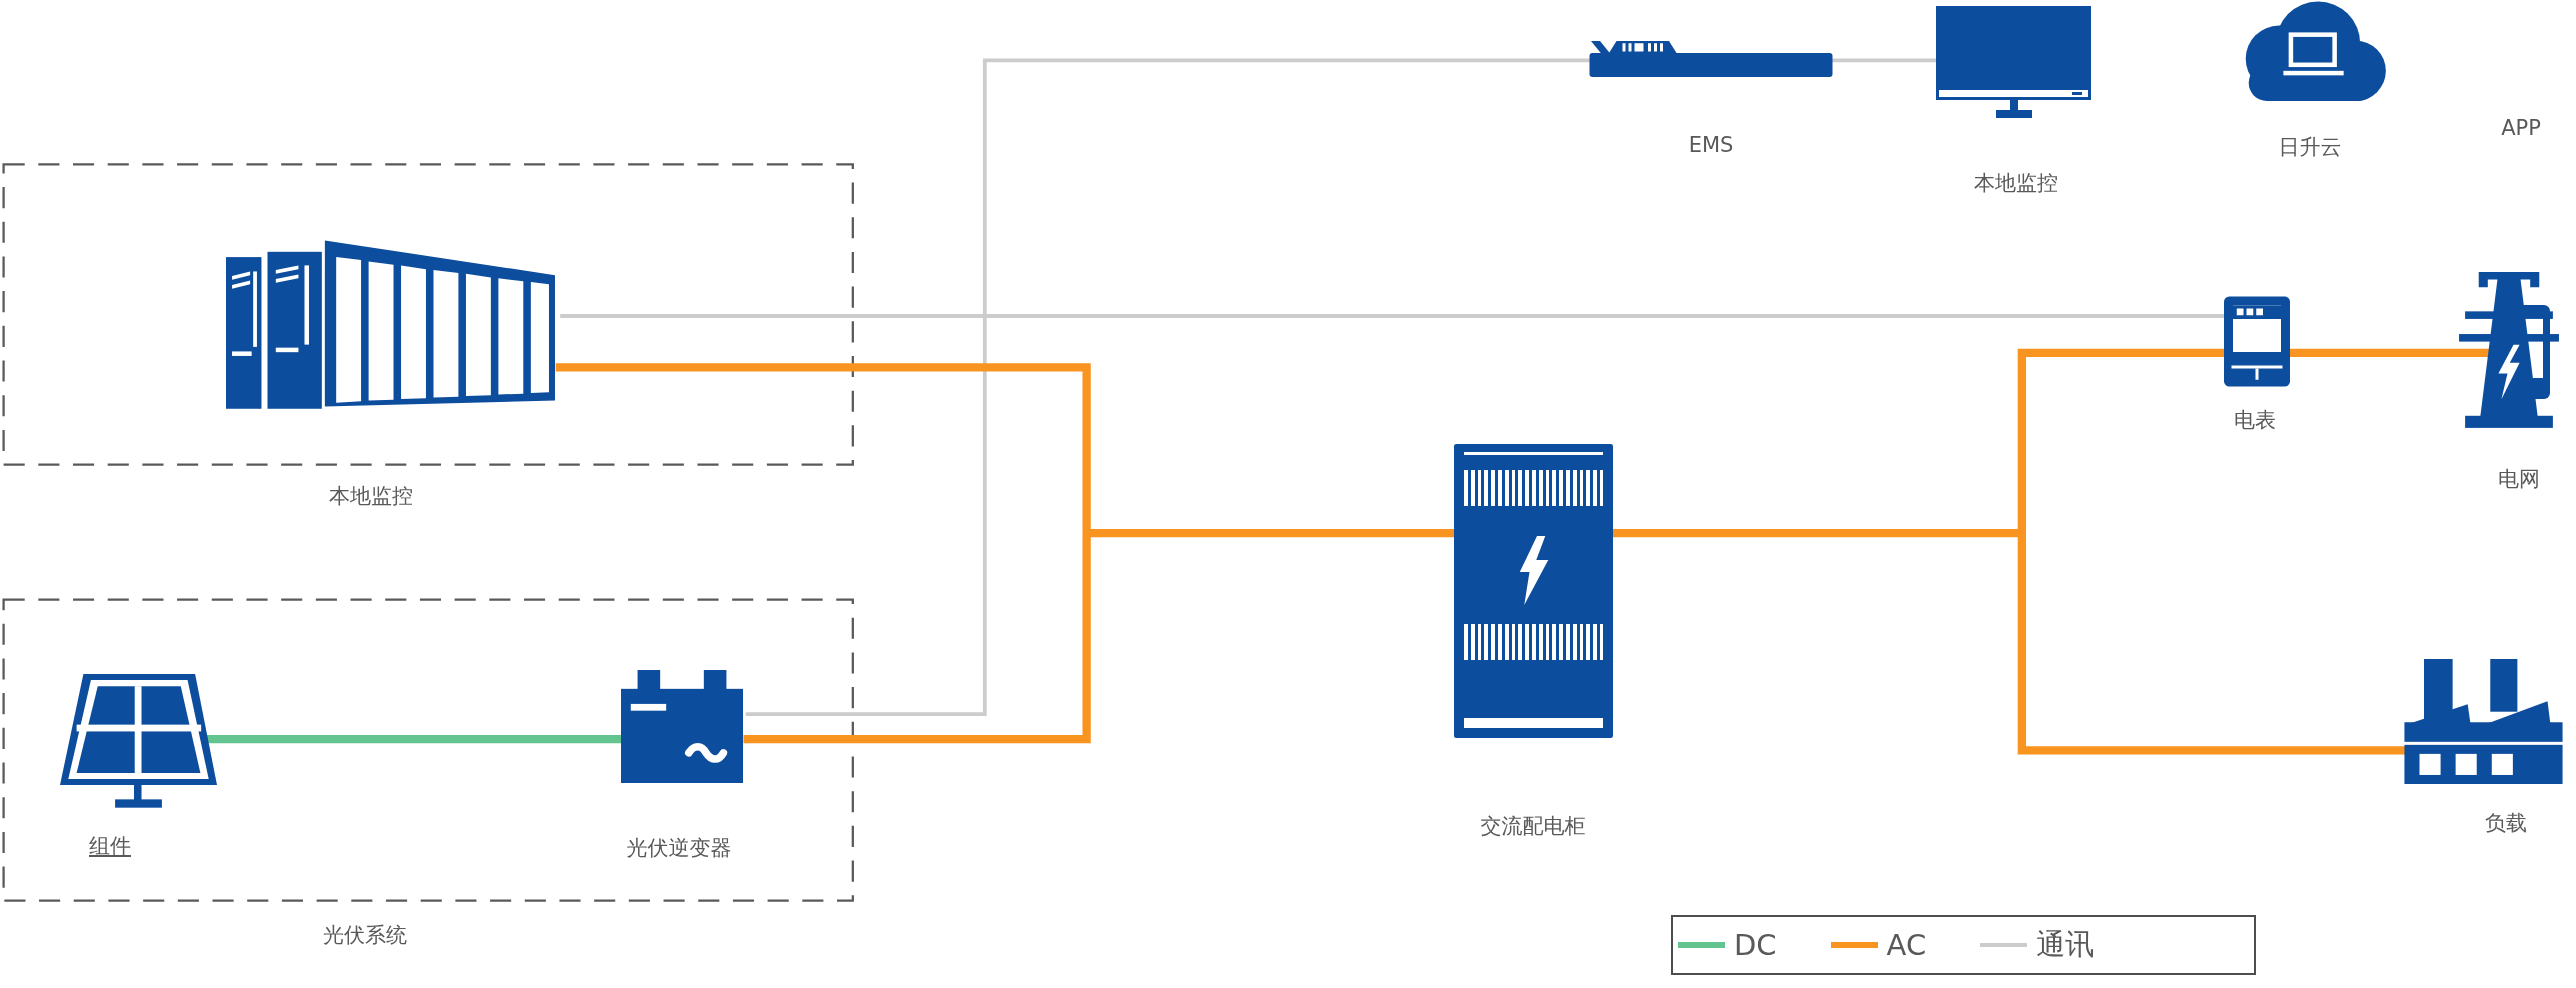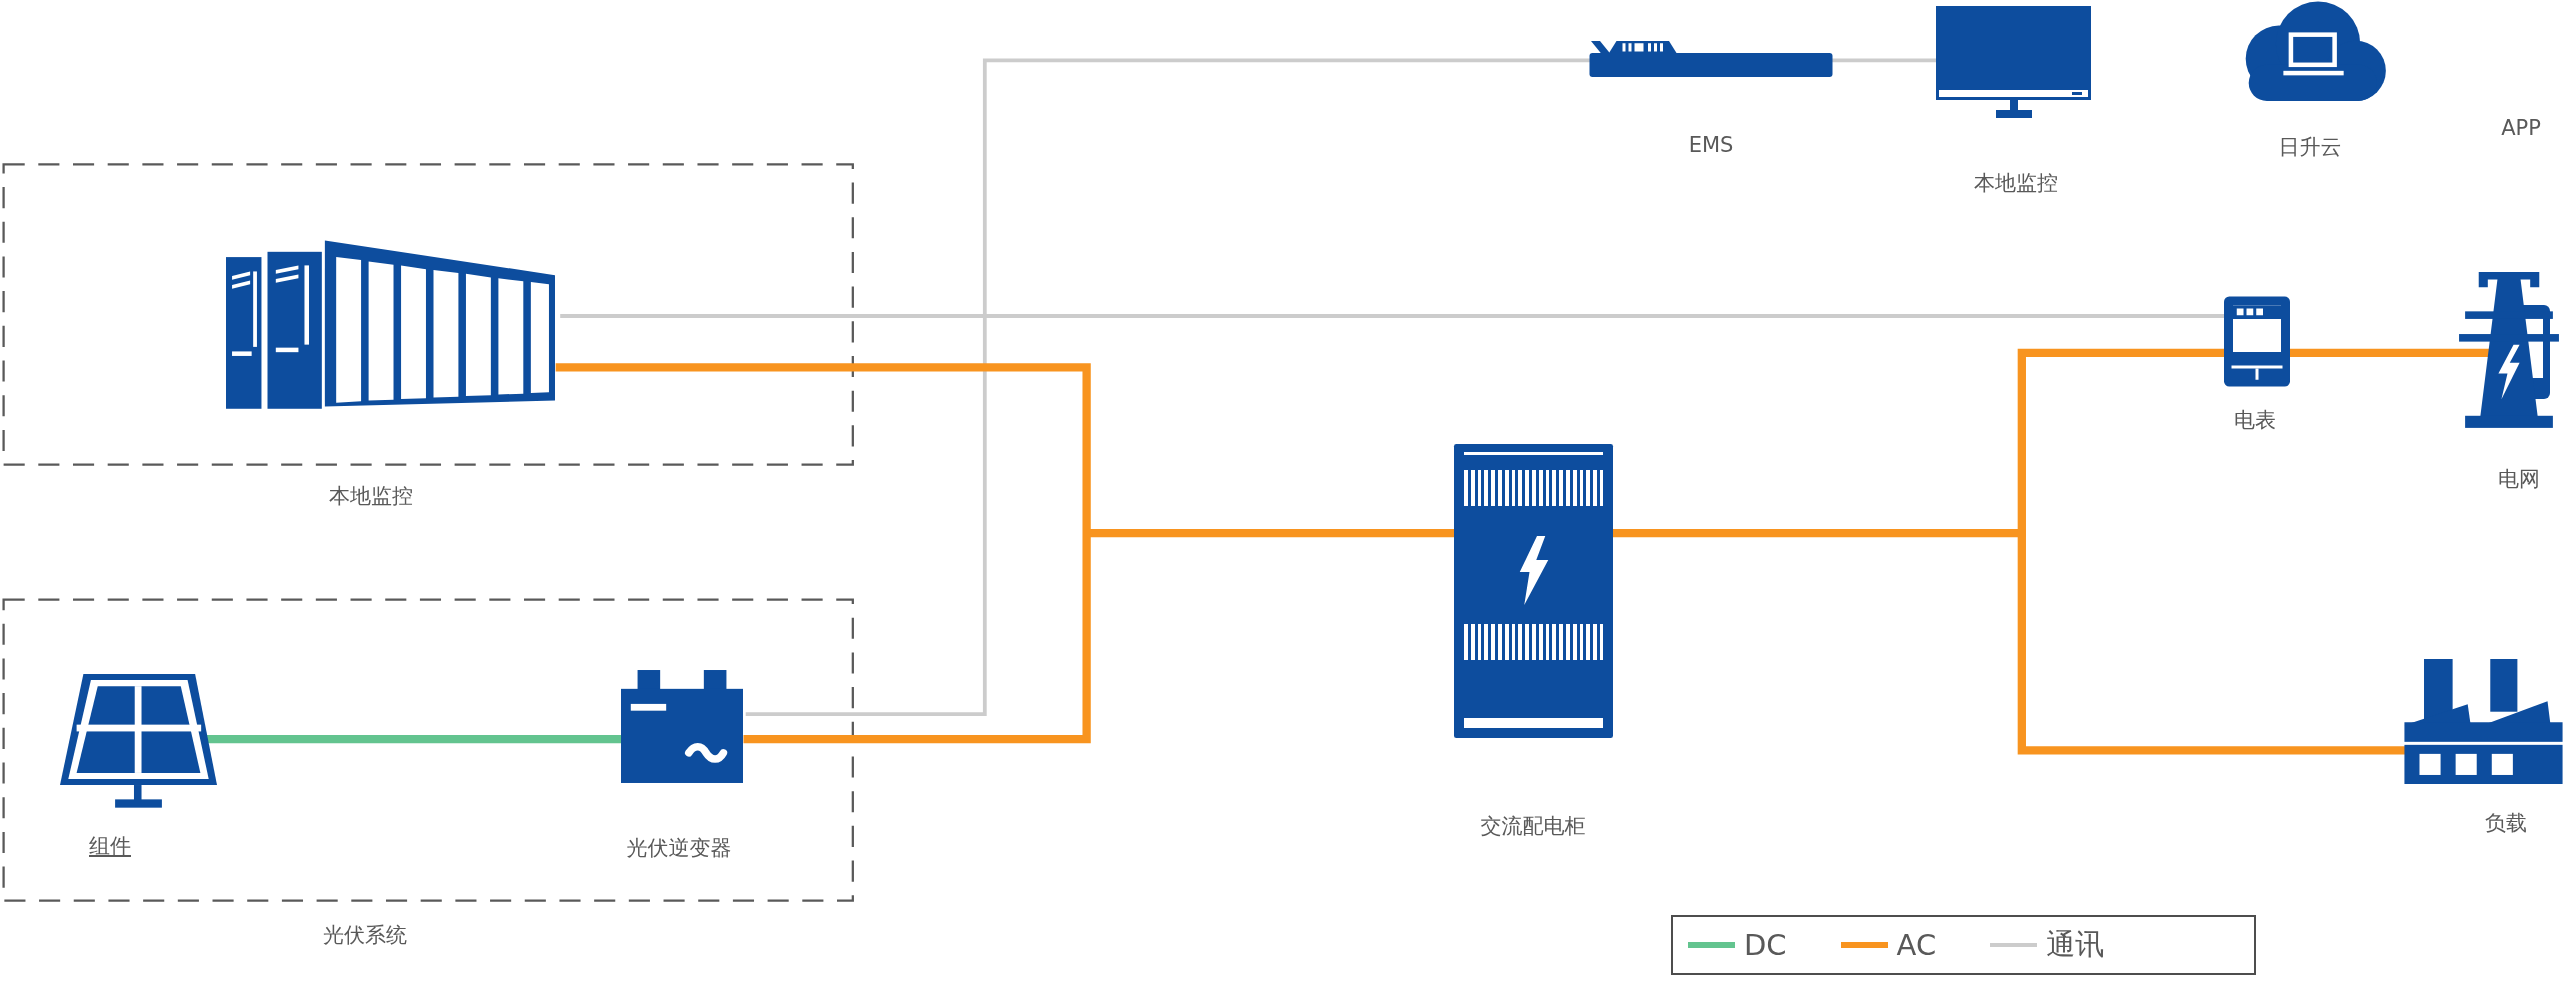--- a/index.html
+++ b/index.html
@@ -31,21 +31,21 @@
   
   .cabinet{width:159px;height:294px;background:var(--c-blue);border-radius:2.3px;position:relative;}
   .cab-line{position:absolute;left:9.8px;right:9.8px;top:8.3px;height:3px;background:#fff;}
   .cab-vent{position:absolute;left:9.8px;right:9.8px;height:36px;
     background:repeating-linear-gradient(90deg,#fff 0 3.8px,transparent 3.8px 6.8px);}
   .cab-bar{position:absolute;left:9.8px;right:9.8px;bottom:9.8px;height:10.6px;background:#fff;}
   .cab-bolt{position:absolute;left:50%;top:92px;transform:translateX(-50%);}
   
   .legend{position:absolute;left:1671px;top:915px;width:585px;height:60px;
     border:2.3px solid #4d4d4d;box-sizing:border-box;display:flex;align-items:center;
-    padding-left:15px;gap:54px;}
+    padding-left:5px;gap:54px;}
   .legend-item{display:flex;align-items:center;}
   .legend-label{color:var(--c-text);font-size:29px;margin-left:9px;white-space:nowrap;}
   .swatch{display:inline-block;width:47px;}
   .sw-dc{height:6.8px;background:var(--c-green);}
   .sw-ac{height:6.8px;background:var(--c-orange);}
   .sw-comm{height:3.8px;background:var(--c-comm);}
 </style>
 </head>
 <body>
 

